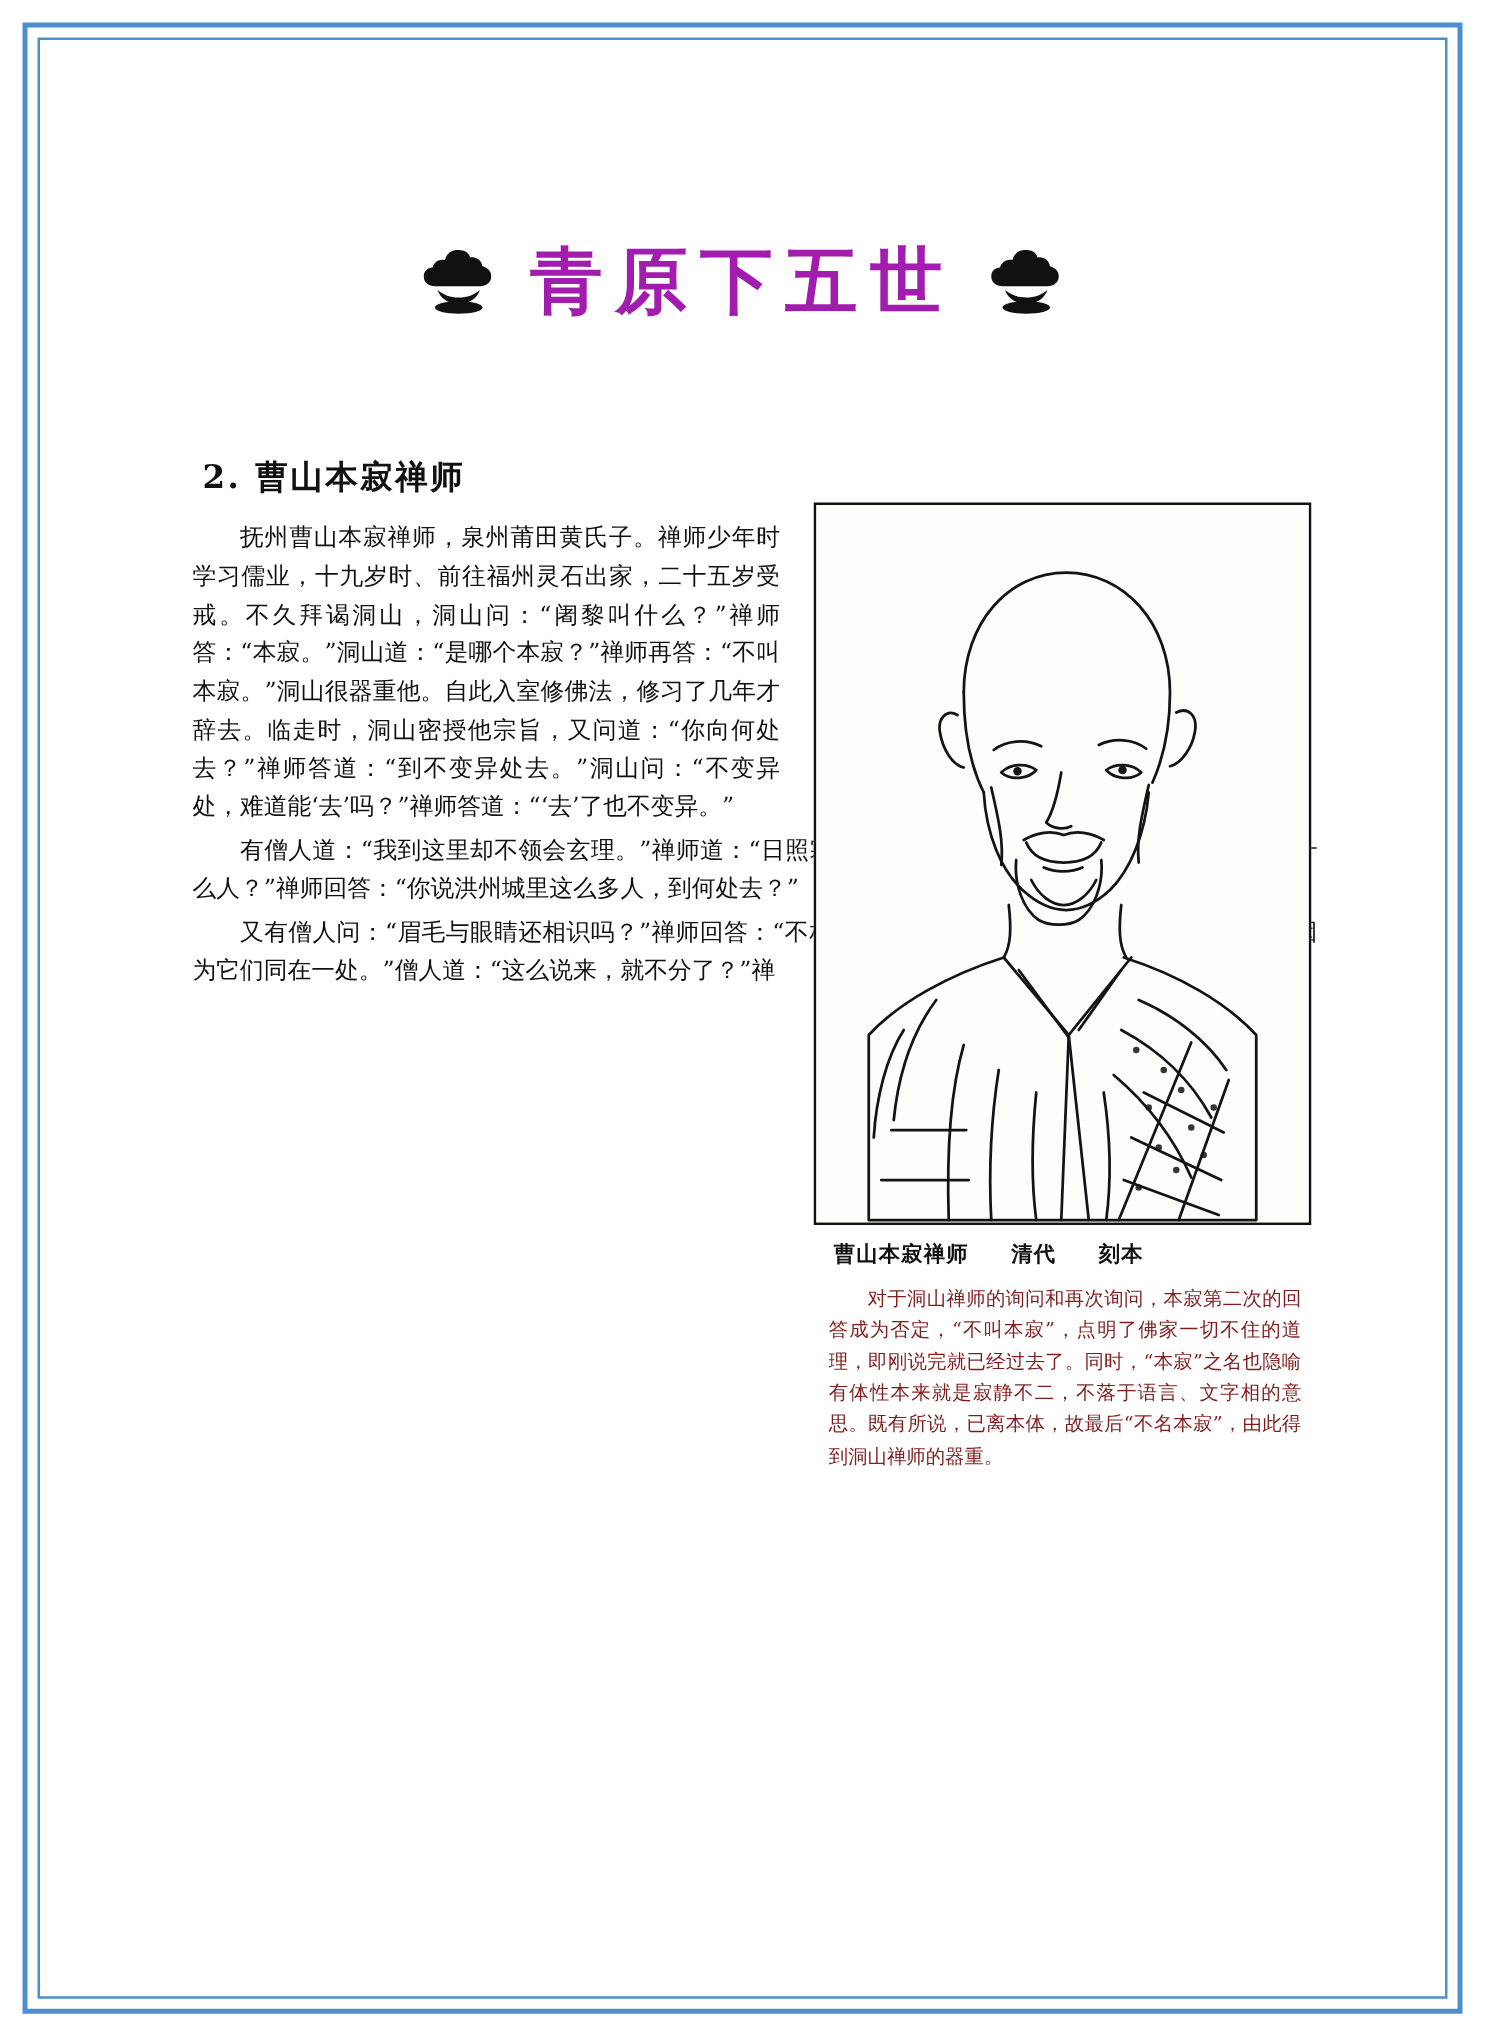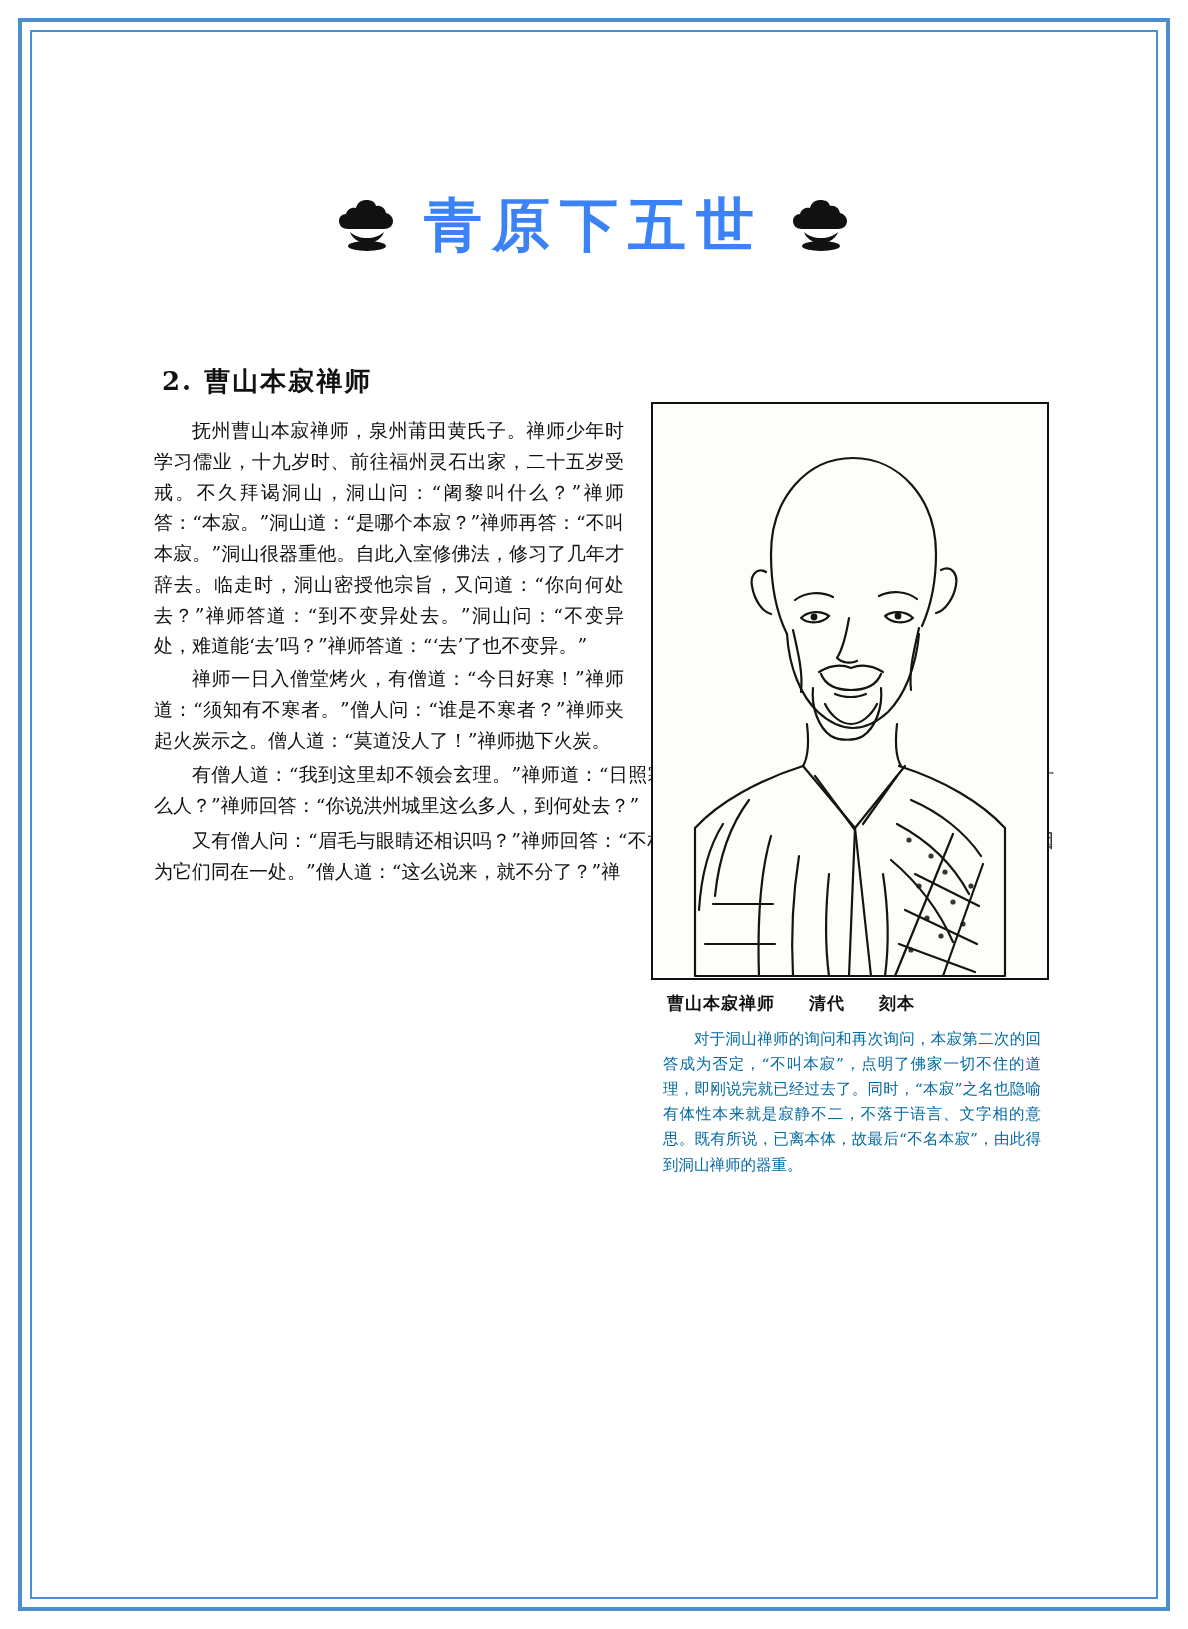--- a/index.html
+++ b/index.html
@@ -47,21 +47,21 @@
     display: flex;
     align-items: center;
     justify-content: center;
     gap: 26px;
   }
   .header-title {
     font-family: "DejaVu Sans", "Liberation Sans", sans-serif;
     font-size: 58px;
     font-weight: bold;
     letter-spacing: 10px;
-    color: #3b82f6;
+    color: #a21caf;
     line-height: 1;
   }
   .ornament {
     width: 62px;
     height: 58px;
     position: relative;
     flex: none;
   }
   .ornament svg { display: block; }
 
@@ -104,21 +104,21 @@
     display: flex;
     gap: 34px;
     padding-left: 16px;
   }
   .figure-note {
     margin-top: 12px;
     font-family: "DejaVu Serif", "Liberation Serif", serif;
     font-size: 15.5px;
     line-height: 1.62;
     text-indent: 2em;
-    color: #0369a1;
+    color: #7f1d1d;
     padding: 0 8px 0 12px;
     text-align: justify;
   }
 
   
   .maintext {
     font-size: 19px;
     line-height: 1.62;
     text-align: justify;
   }
@@ -248,21 +248,20 @@
       <div class="figure-caption">
         <span>曹山本寂禅师</span>
         <span>清代</span>
         <span>刻本</span>
       </div>
       <div class="figure-note">对于洞山禅师的询问和再次询问，本寂第二次的回答成为否定，“不叫本寂”，点明了佛家一切不住的道理，即刚说完就已经过去了。同时，“本寂”之名也隐喻有体性本来就是寂静不二，不落于语言、文字相的意思。既有所说，已离本体，故最后“不名本寂”，由此得到洞山禅师的器重。</div>
     </div>
 
     <div class="maintext col-narrow">
       <p>抚州曹山本寂禅师，泉州莆田黄氏子。禅师少年时学习儒业，十九岁时、前往福州灵石出家，二十五岁受戒。不久拜谒洞山，洞山问：“阇黎叫什么？”禅师答：“本寂。”洞山道：“是哪个本寂？”禅师再答：“不叫本寂。”洞山很器重他。自此入室修佛法，修习了几年才辞去。临走时，洞山密授他宗旨，又问道：“你向何处去？”禅师答道：“到不变异处去。”洞山问：“不变异处，难道能‘去’吗？”禅师答道：“‘去’了也不变异。”</p>
-      <p>禅师一日入僧堂烤火，有僧道：“今日好寒！”禅师道：“须知有不寒者。”僧人问：“谁是不寒者？”禅师夹起火炭示之。僧人道：“莫道没人了！”禅师抛下火炭。</p>
     </div>
 
     <div class="maintext full-width">
       <p>有僧人道：“我到这里却不领会玄理。”禅师道：“日照寒潭明更明。”僧人问：“不与万法为伴侣的是什么人？”禅师回答：“你说洪州城里这么多人，到何处去？”</p>
       <p>又有僧人问：“眉毛与眼睛还相识吗？”禅师回答：“不相识。”僧人问：“为什么不相识？”禅师答：“因为它们同在一处。”僧人道：“这么说来，就不分了？”禅</p>
     </div>
 
   </div>
 </div>
 

